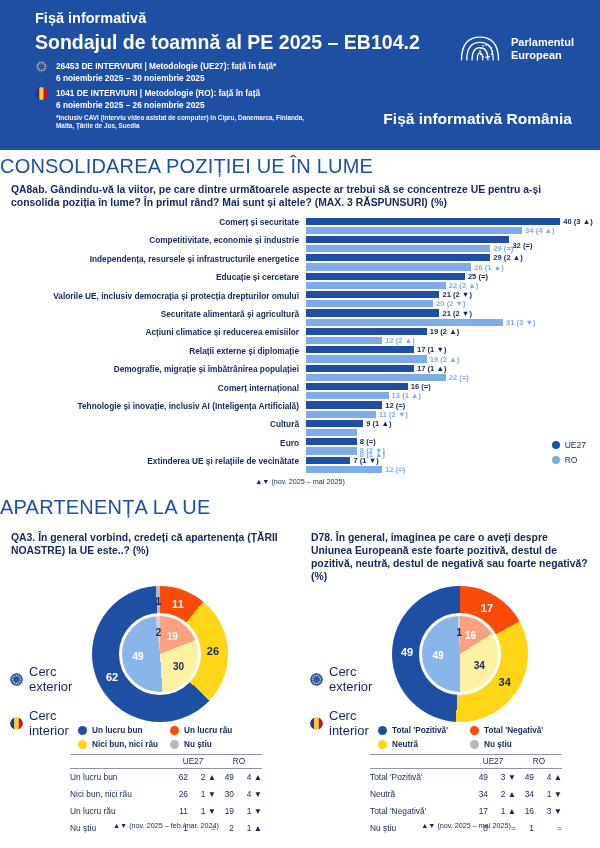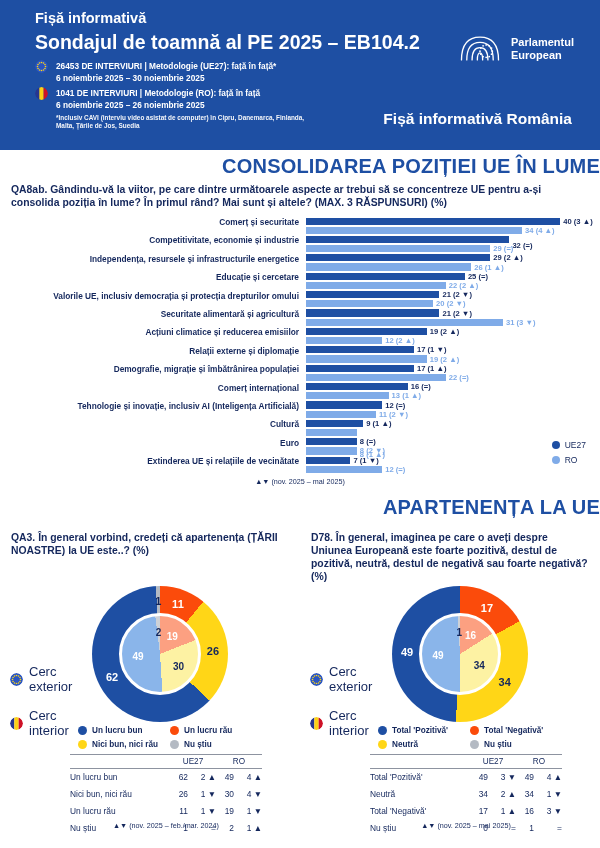--- a/index.html
+++ b/index.html
@@ -13,21 +13,21 @@
   .meta1{top:60px;} .meta2{top:87px;}
   .flag{width:13px;height:13px;border-radius:50%;overflow:hidden;flex:0 0 13px;display:block;}
   .flag svg{display:block;width:13px;height:13px;}
   .mtext{font-size:8.3px;font-weight:bold;line-height:12px;}
   .hfoot{position:absolute;left:56px;top:114px;width:260px;font-size:6.4px;line-height:8.2px;font-weight:bold;opacity:.95;}
   .logo-wrap{position:absolute;right:26px;top:30px;display:flex;align-items:center;gap:8px;}
   .logo-ic svg{display:block;}
   .logo-text{font-size:11px;line-height:12.5px;font-weight:bold;}
   .country{position:absolute;right:28px;top:110px;font-size:15.5px;font-weight:bold;}
   
-  .stitle{position:absolute;left:0;width:600px;text-align:right;font-weight:bold;color:#1e4fa3;letter-spacing:.2px;}
+  .stitle{position:absolute;left:0;width:600px;text-align:left;font-weight:normal;color:#1e4fa3;letter-spacing:.2px;}
   .s1title{top:155px;font-size:20px;}
   .s2title{top:496px;font-size:20px;}
   .question{position:absolute;font-size:10.4px;font-weight:bold;line-height:13px;color:#14275c;}
   .q1{left:11px;top:183px;width:578px;}
   .qL{left:11px;top:531px;width:272px;}
   .qR{left:311px;top:531px;width:280px;}
   
   .chart{position:absolute;left:8px;top:216px;width:584px;}
   .brow{display:flex;height:18.4px;}
   .bcat{width:298px;padding-right:7px;box-sizing:border-box;text-align:right;

